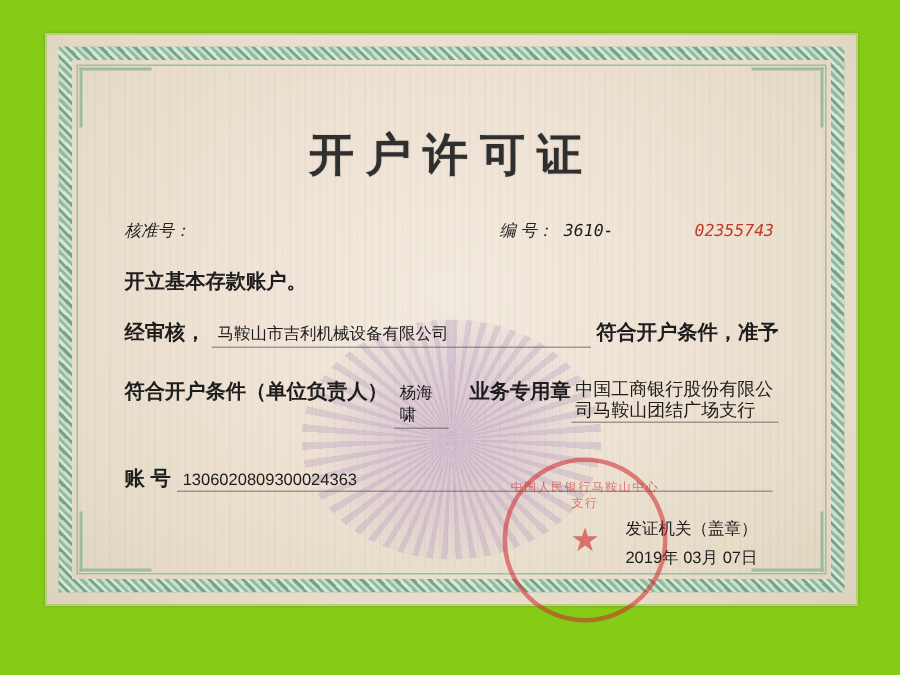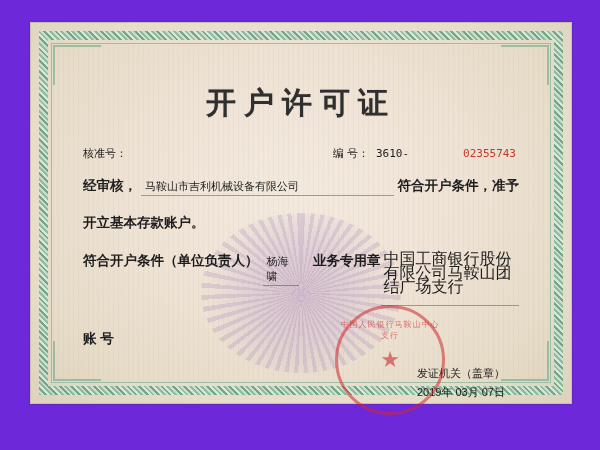--- a/index.html
+++ b/index.html
@@ -7,21 +7,21 @@
     padding: 0;
     width: 600px;
     height: 450px;
     background: #ffffff;
     font-family: "Liberation Sans", sans-serif;
   }
   #cert-wrap {
     position: relative;
     width: 600px;
     height: 450px;
-    background: #6d28d9;
+    background: #84cc16;
     overflow: hidden;
   }
   
   #cert-paper {
     position: absolute;
     left: 30px;
     top: 22px;
     width: 540px;
     height: 380px;
     background:
@@ -108,20 +108,21 @@
     color: #2f2f2f;
     margin-top: 14px;
     text-shadow: 0 0 1px rgba(0,0,0,0.25);
   }
   #row-numbers {
     display: flex;
     justify-content: space-between;
     align-items: baseline;
     margin-top: 22px;
     font-size: 11px;
+    font-style: italic;
   }
   .num-group { display: flex; align-items: baseline; }
   .num-label { font-size: 11px; color: #222; white-space: nowrap; }
   .num-value {
     font-family: "DejaVu Sans Mono", monospace;
     font-size: 11px;
     margin-left: 4px;
     color: #1d1d1d;
     border-bottom: 1px solid rgba(90,90,90,0.45);
     padding: 0 3px 1px 3px;
@@ -145,25 +146,25 @@
     margin: 0 4px;
     padding: 0 4px 1px 4px;
     min-width: 20px;
   }
   #line2 { margin-top: 18px; }
 
   .two-col { display: flex; align-items: flex-start; margin-top: 20px; }
   .col-left { display: flex; align-items: baseline; width: 220px; }
   .col-right { display: flex; align-items: flex-start; flex: 1; margin-left: 10px; }
   .bank-value {
-    font-size: 16px;
+    font-size: 12px;
     line-height: 14px;
     color: #1d1d1d;
     border-bottom: 1px solid rgba(80,80,80,0.5);
-    padding: 0 3px 11px 3px;
+    padding: 0 3px 1px 3px;
     flex: 1;
   }
   #acct-row { margin-top: 24px; }
   #footer {
     margin-top: 16px;
     text-align: right;
     font-size: 11px;
     line-height: 19px;
     color: #1d1d1d;
     padding-right: 14px;
@@ -228,43 +229,44 @@
         <div class="num-group">
           <span class="num-label">核准号：</span>
         </div>
         <div class="num-group right">
           <span class="num-label">编 号：</span>
           <span class="num-value">3610-</span>
           <span class="num-value red">02355743</span>
         </div>
       </div>
 
+      <div class="body-line" id="line2">
+        <span class="strong-cn">开立基本存款账户。</span>
+      </div>
+
       <div class="body-line">
         <span class="strong-cn">经审核，</span>
         <span class="fill">马鞍山市吉利机械设备有限公司</span>
         <span class="strong-cn">符合开户条件，准予</span>
       </div>
 
-      <div class="body-line" id="line2">
-        <span class="strong-cn">开立基本存款账户。</span>
-      </div>
-
       <div class="two-col">
         <div class="col-left">
           <span class="strong-cn">符合开户条件（单位负责人）</span>
           <span class="fill">杨海啸</span>
         </div>
         <div class="col-right">
           <span class="strong-cn">业务专用章</span>
           <span class="bank-value">中国工商银行股份有限公司马鞍山团结广场支行</span>
         </div>
       </div>
 
       <div class="body-line" id="acct-row">
         <span class="strong-cn">账 号</span>
+        <span class="fill">1306020809300024363</span>
       </div>
 
       <div id="footer">
         <div>发证机关（盖章）</div>
         <div>2019年 03月 07日</div>
       </div>
 
       <div id="seal">
         <div class="seal-top">中国人民银行马鞍山中心支行</div>
         <div class="star">★</div>

